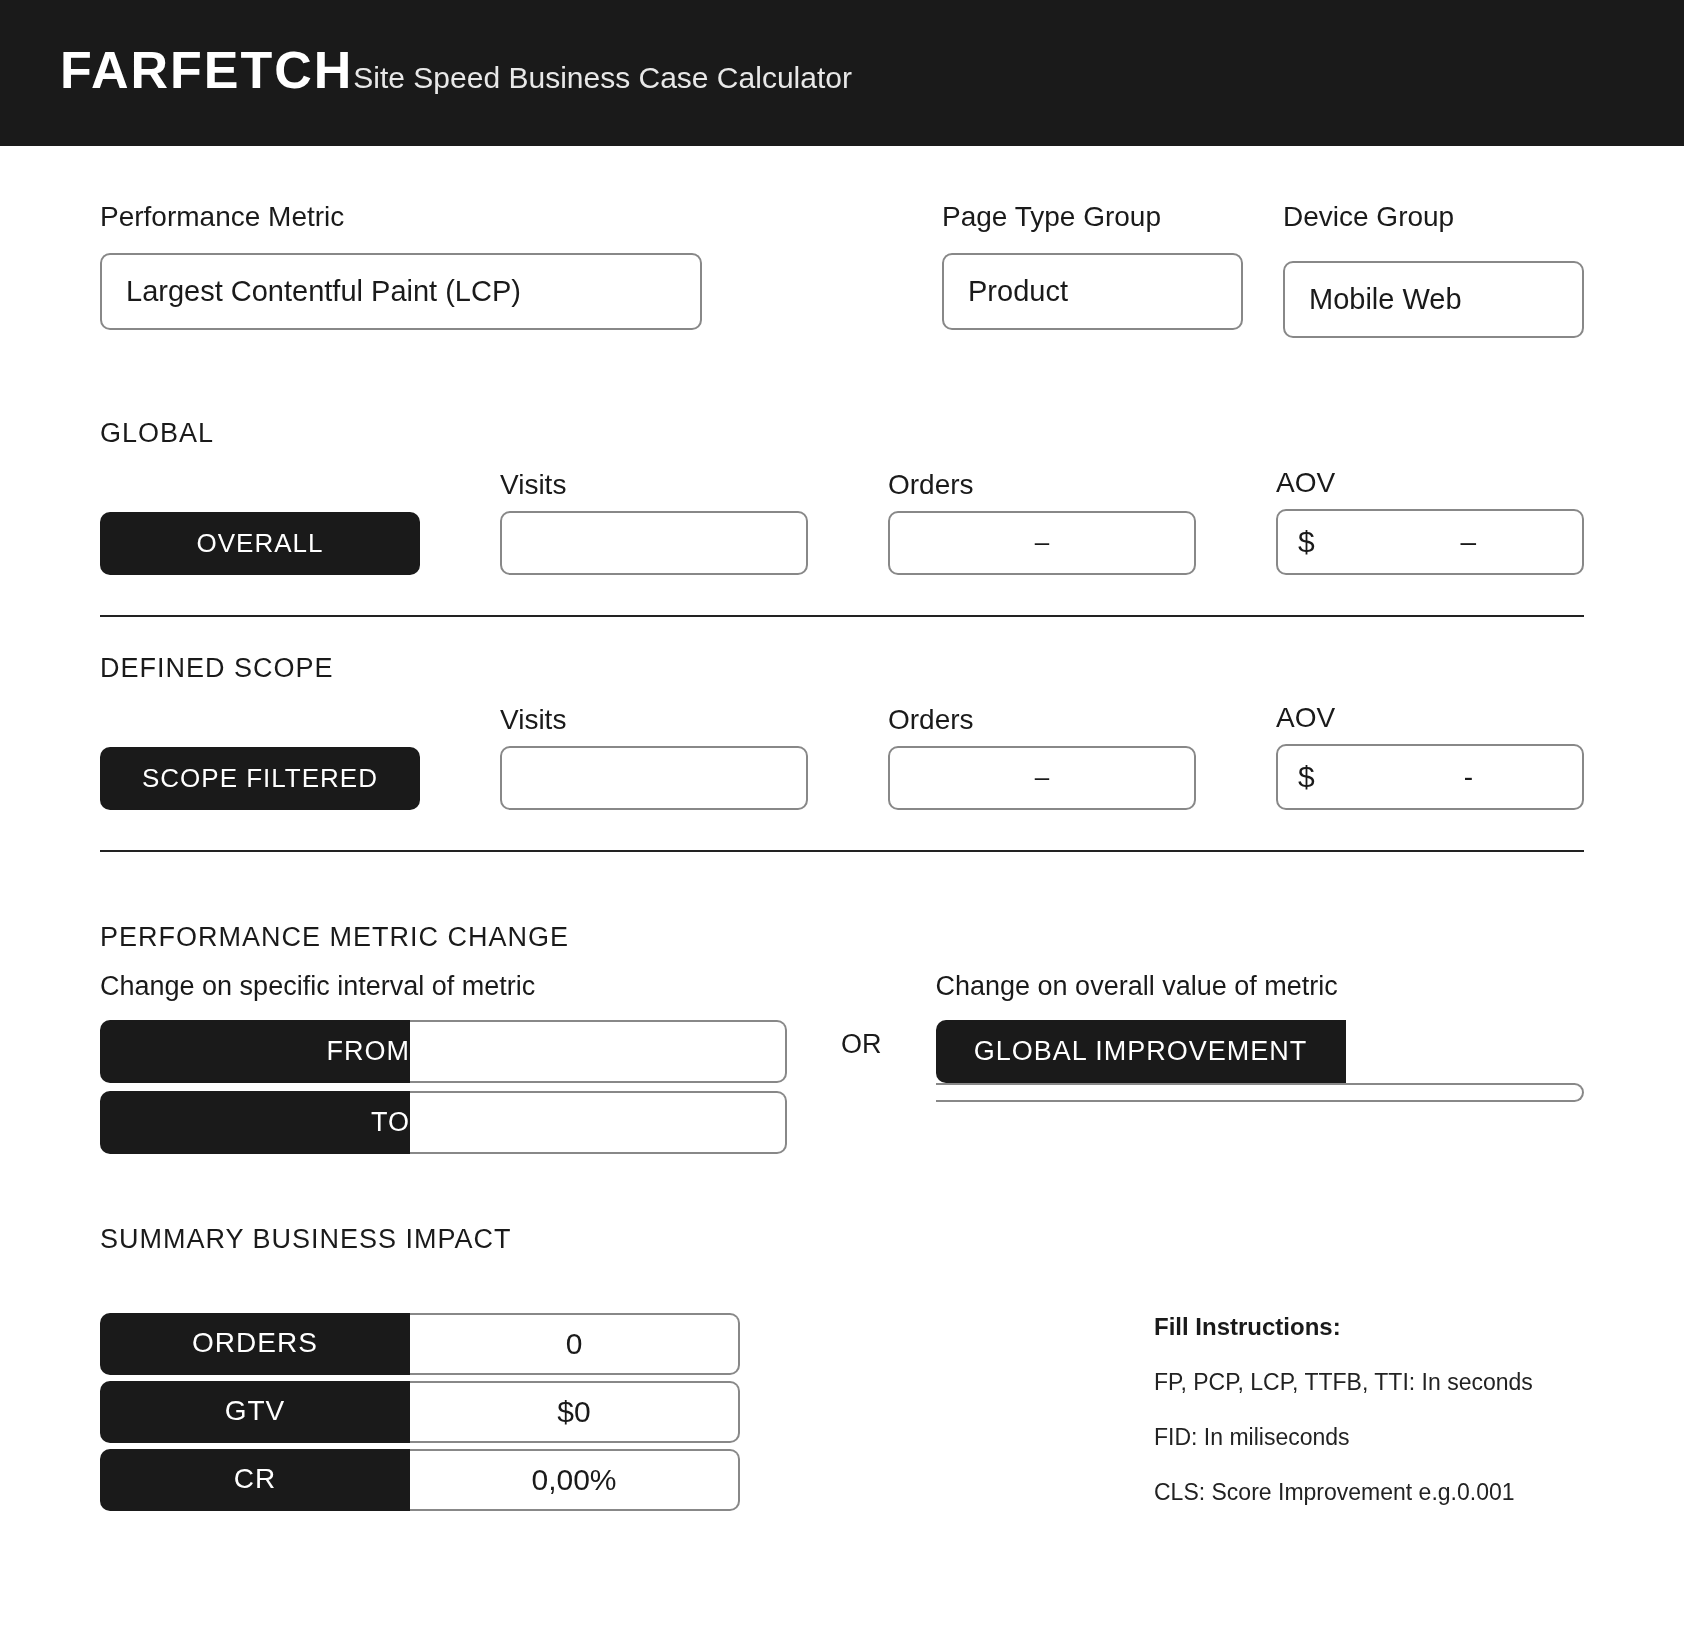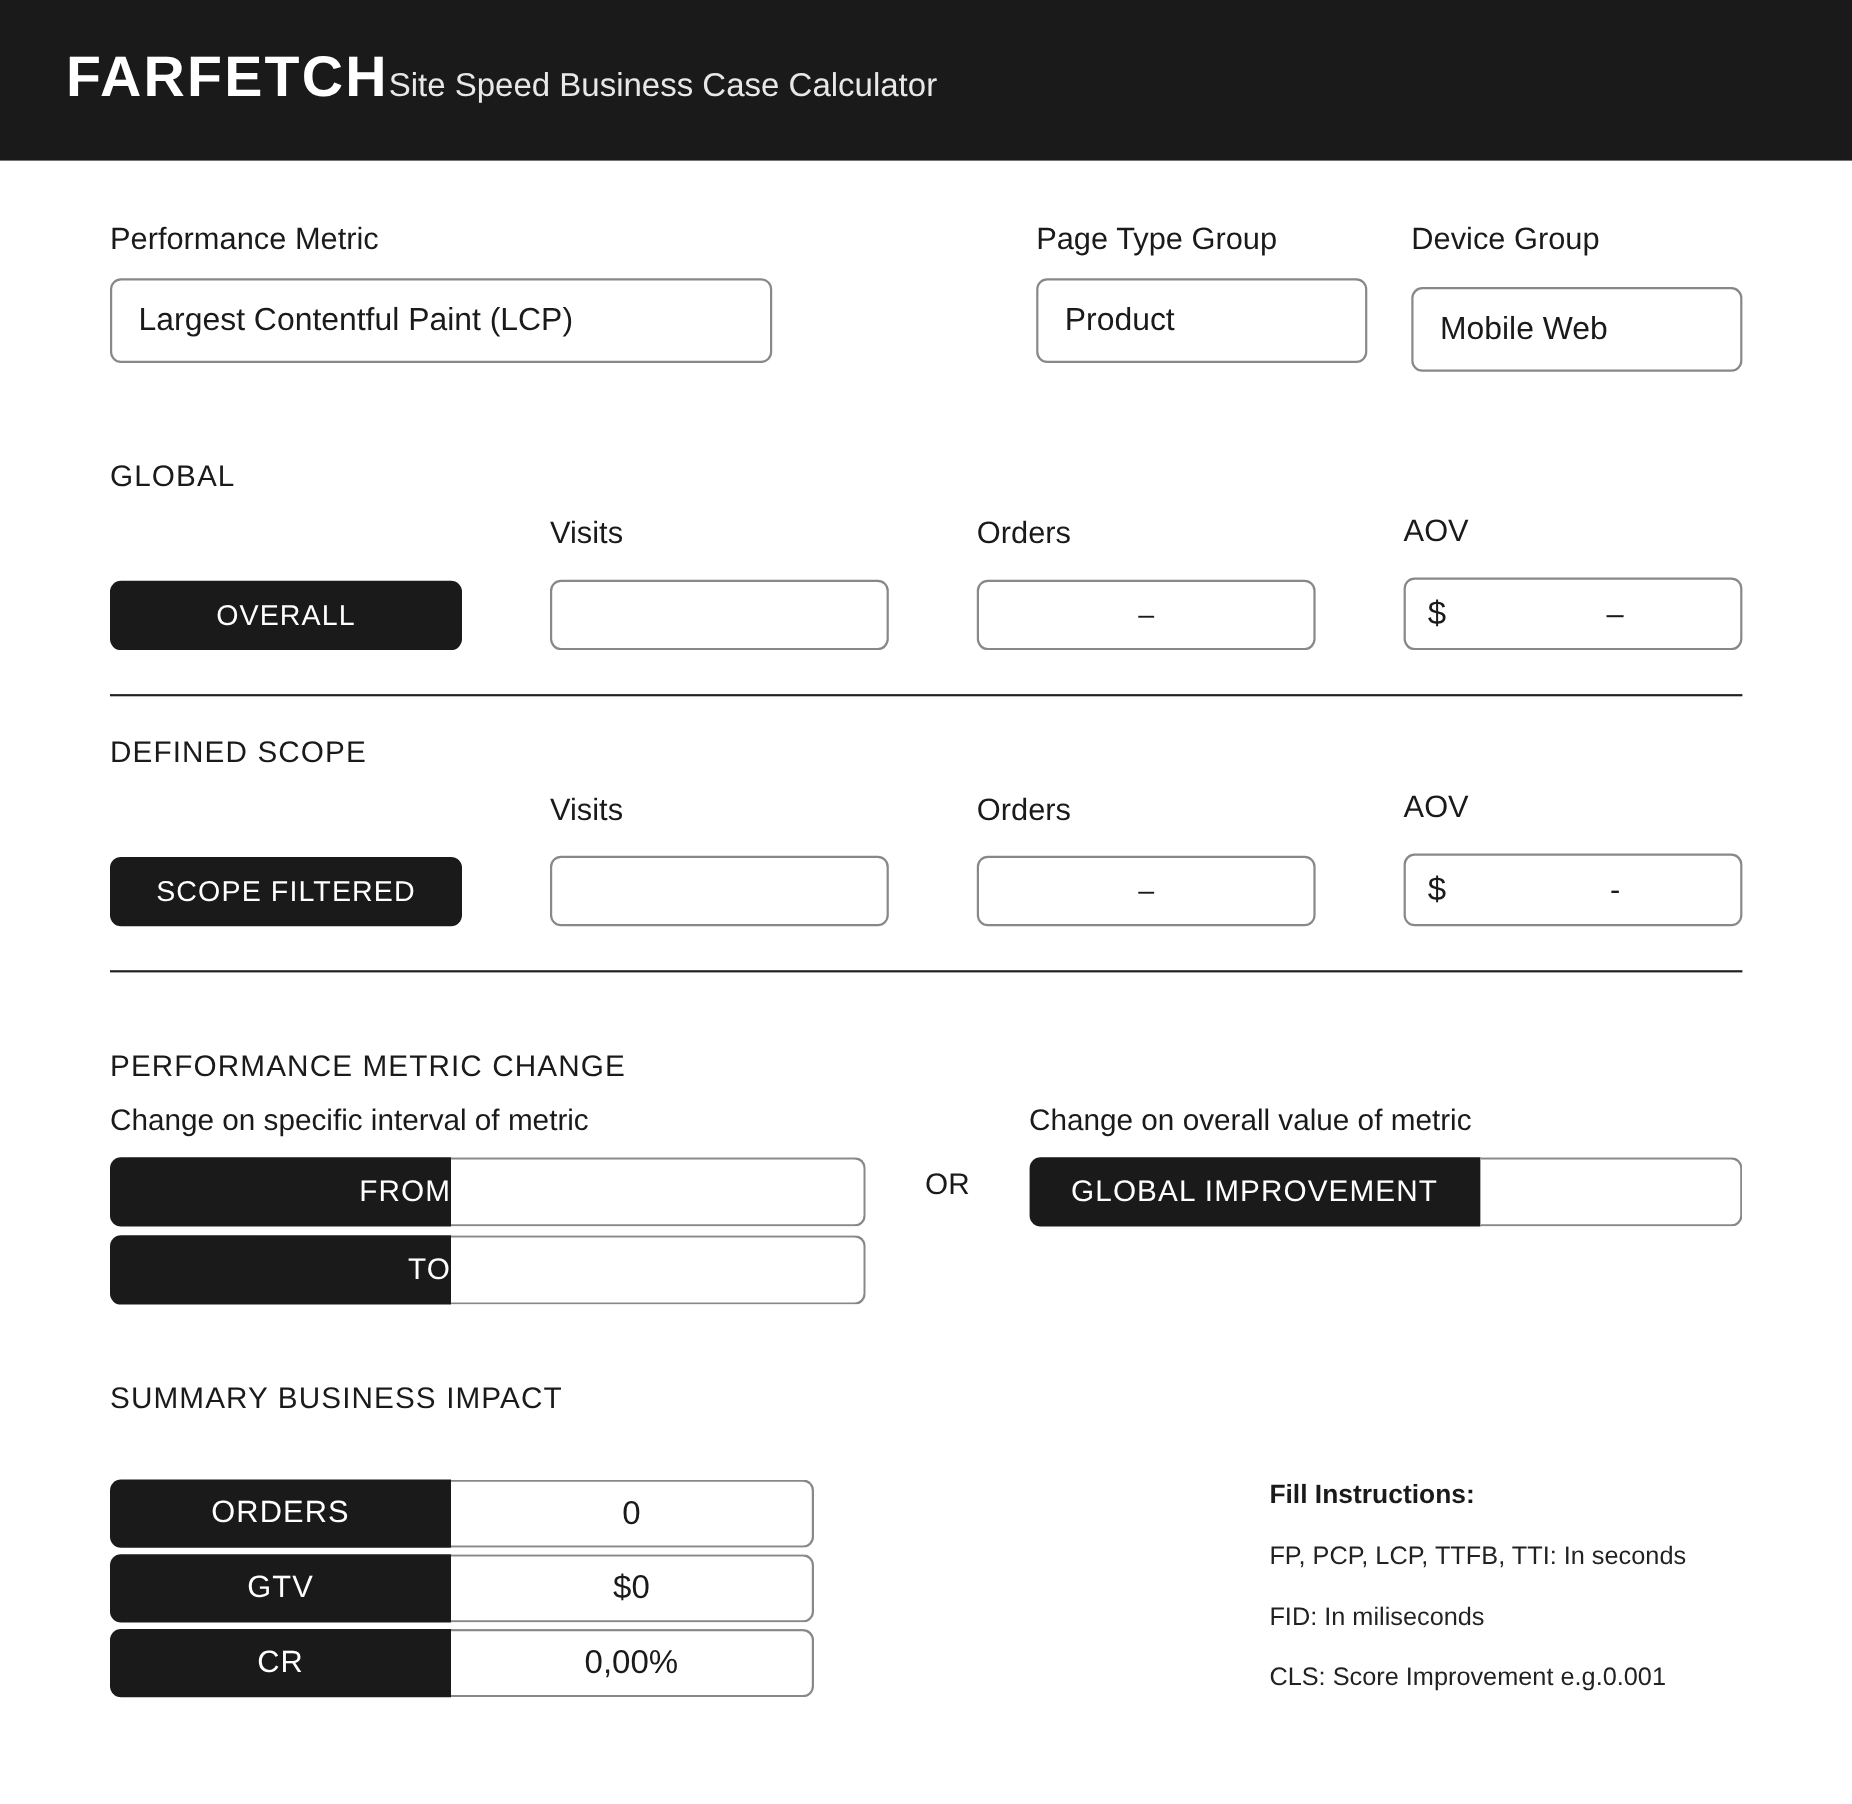--- a/index.html
+++ b/index.html
@@ -69,21 +69,21 @@
 .black-tag {
   background: #1a1a1a;
   color: #fff;
   font-size: 26px;
   letter-spacing: 1px;
   text-align: center;
   padding: 16px 20px;
   border-radius: 10px;
   width: 100%;
 }
-.metric-col { display: flex; flex-direction: column; gap: 26px; }
+.metric-col { display: flex; flex-direction: column; gap: 10px; }
 .metric-label { font-size: 28px; color: #1a1a1a; }
 .metric-input {
   border: 2px solid #888;
   border-radius: 10px;
   padding: 14px 20px;
   font-size: 26px;
   text-align: center;
   min-height: 64px;
 }
 .aov-input {
@@ -126,21 +126,21 @@
   font-size: 26px;
   text-align: center;
   background: #fff;
 }
 .or-col {
   display: flex;
   align-items: flex-start;
   padding-top: 58px;
   font-size: 27px;
 }
-.global-imp-row { display: flex; }
+.global-imp-row { display: flex; flex-direction: column; }
 .global-imp-tag {
   background: #1a1a1a;
   color: #fff;
   font-size: 27px;
   letter-spacing: 1px;
   text-align: center;
   padding: 16px 24px;
   border-radius: 10px 0 0 10px;
   width: 410px;
 }

